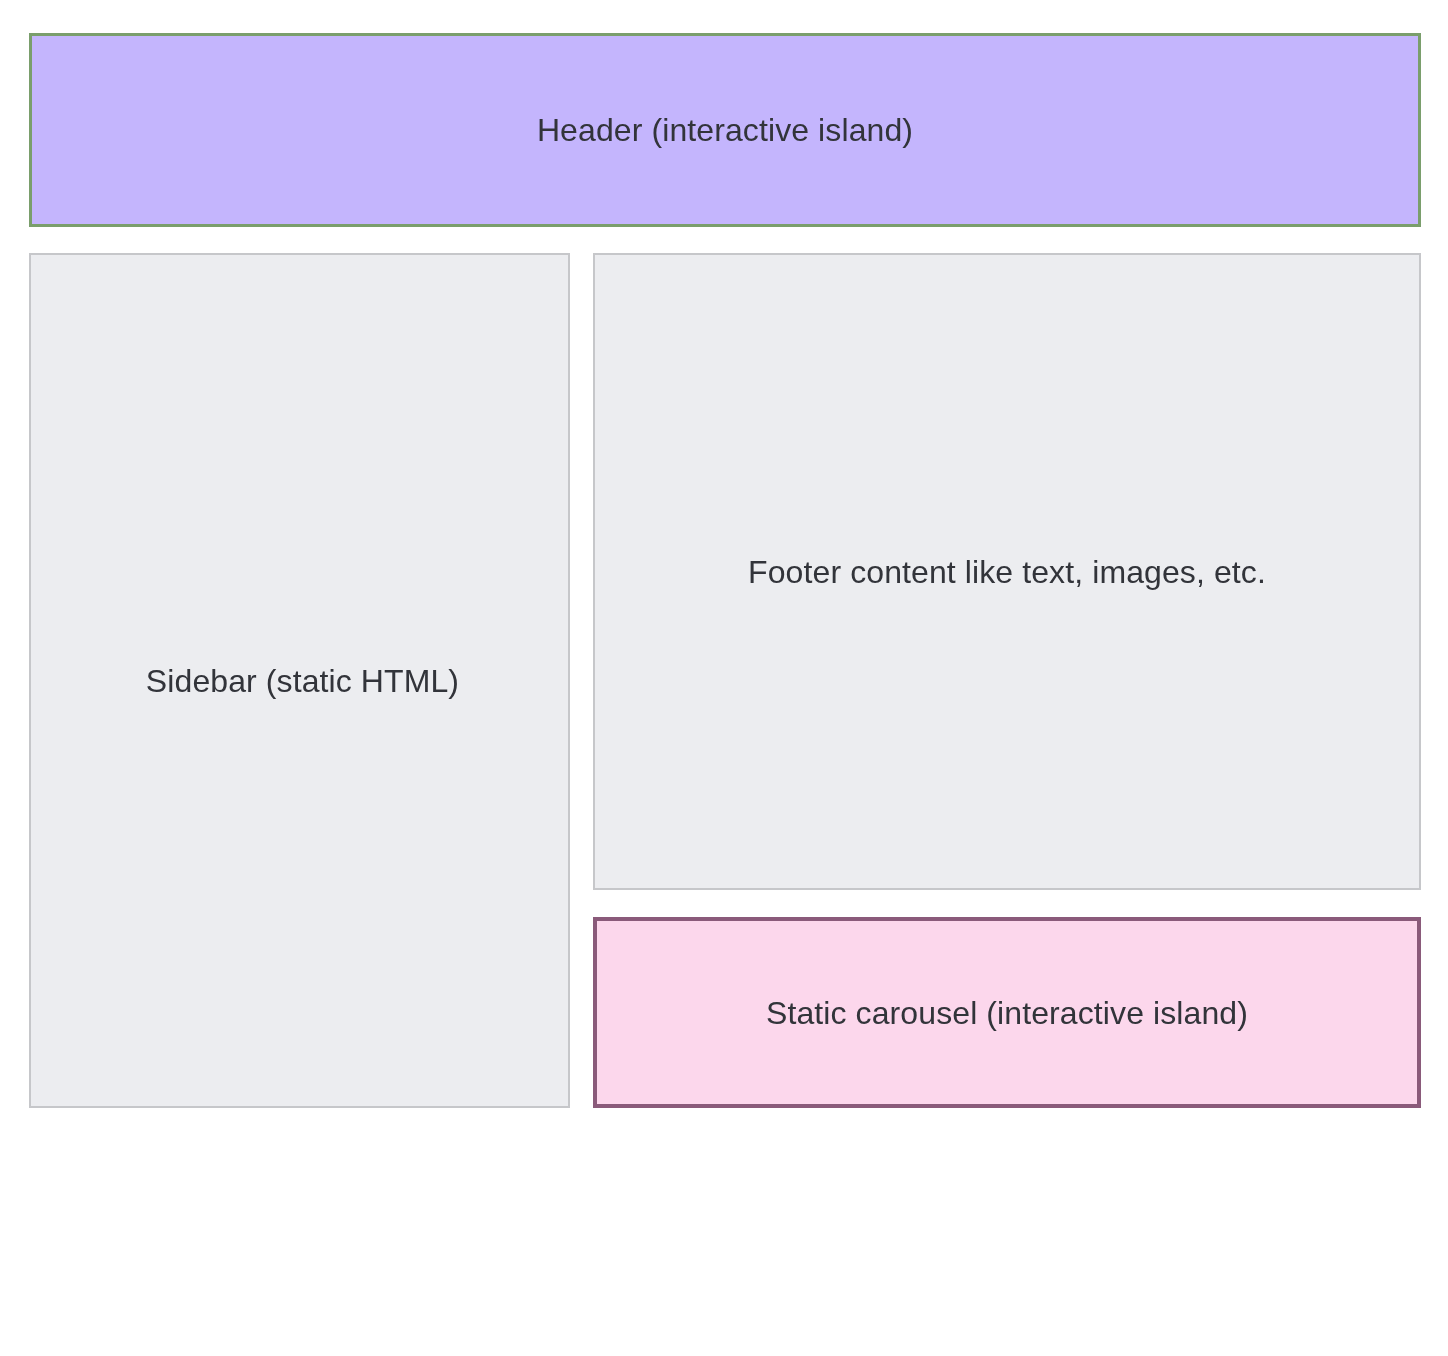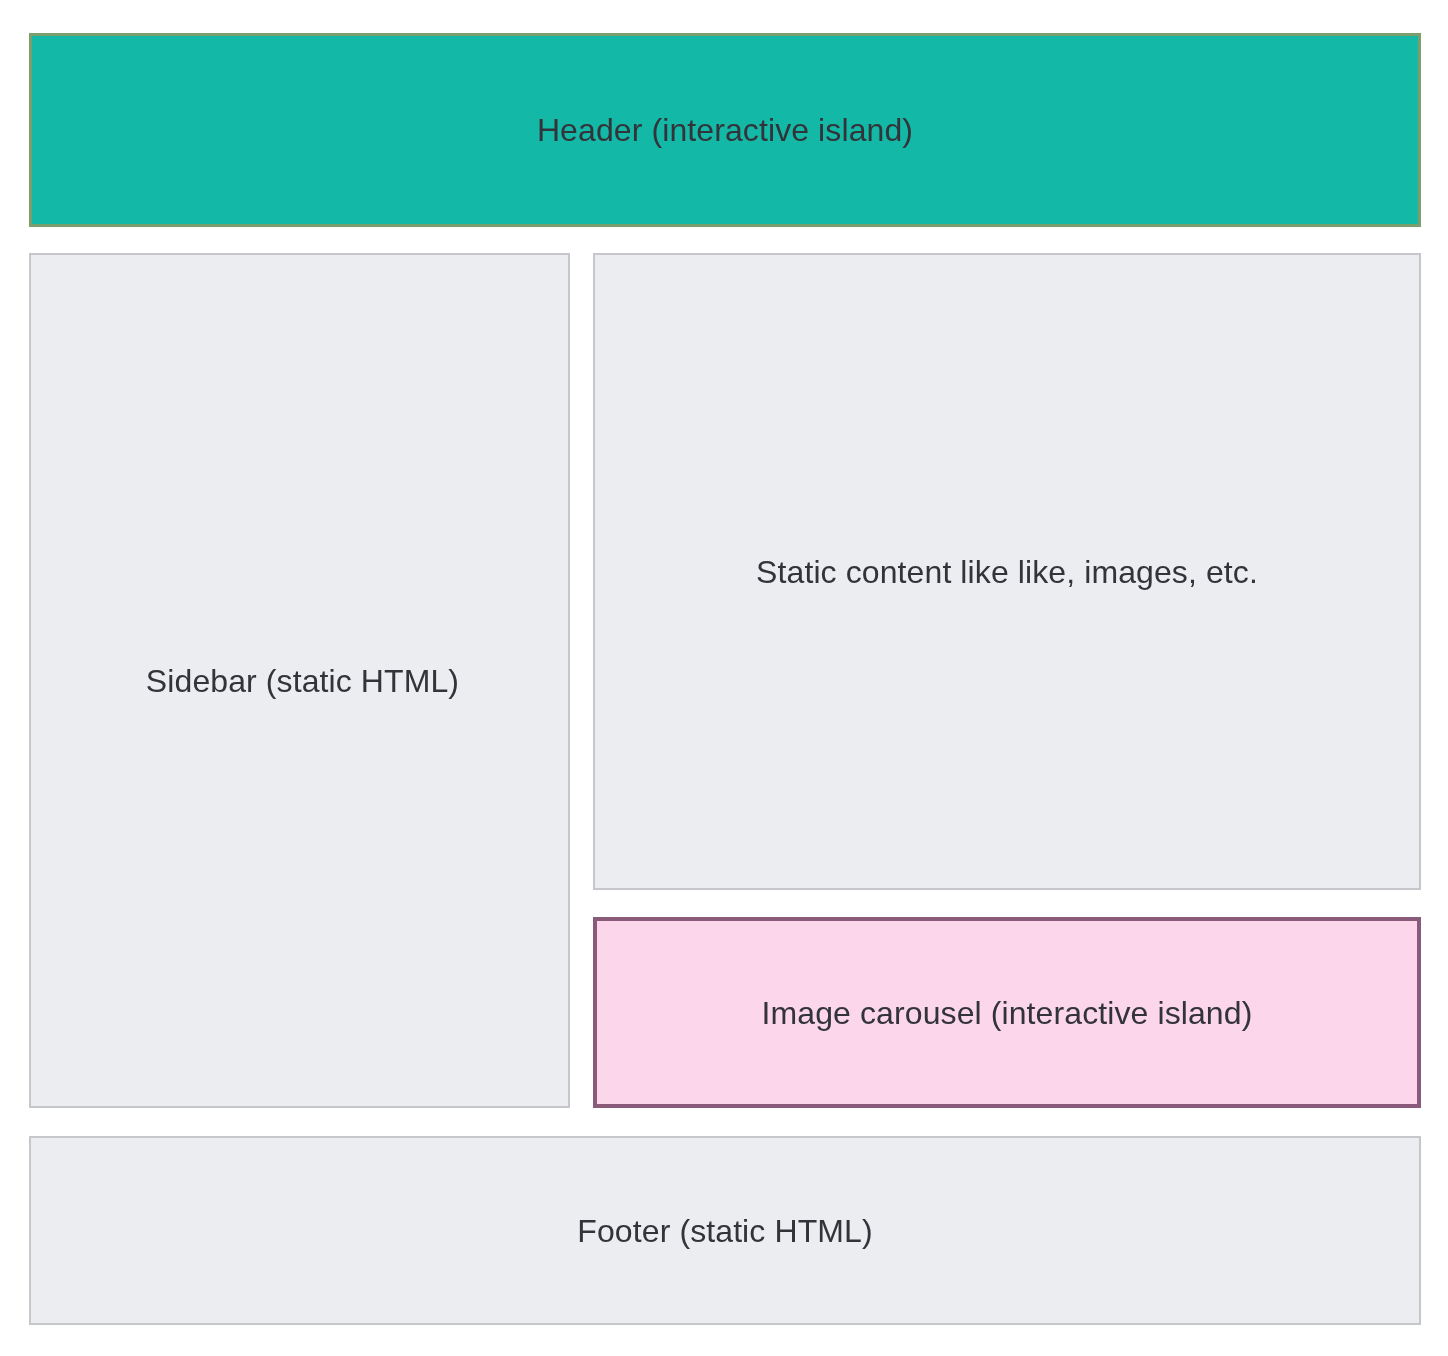--- a/index.html
+++ b/index.html
@@ -39,21 +39,21 @@
   }
 
   
   .static-region {
     background: #ecedf0;
     border: 2px solid #c6c7ca;
   }
 
   
   .island-green {
-    background: #14b8a6;
+    background: #c4b5fd;
     border: 3px solid #7a9e6c;
   }
 
   
   .island-pink {
     background: #fcd7ec;
     border: 4px solid #8a5a7a;
   }
 
   
@@ -100,24 +100,21 @@
 
   <div class="box island-green" id="header-region">
     <span class="box-label">Header (interactive island)</span>
   </div>
 
   <div class="box static-region" id="sidebar-region">
     <span class="box-label">Sidebar (static HTML)</span>
   </div>
 
   <div class="box static-region" id="main-content-region">
-    <span class="box-label">Static content like like, images, etc.</span>
+    <span class="box-label">Footer content like text, images, etc.</span>
   </div>
 
   <div class="box island-pink" id="carousel-region">
-    <span class="box-label">Image carousel (interactive island)</span>
+    <span class="box-label">Static carousel (interactive island)</span>
   </div>
 
-  <div class="box static-region" id="footer-region">
-    <span class="box-label">Footer (static HTML)</span>
-  </div>
 
 </div>
 
 </body></html>

